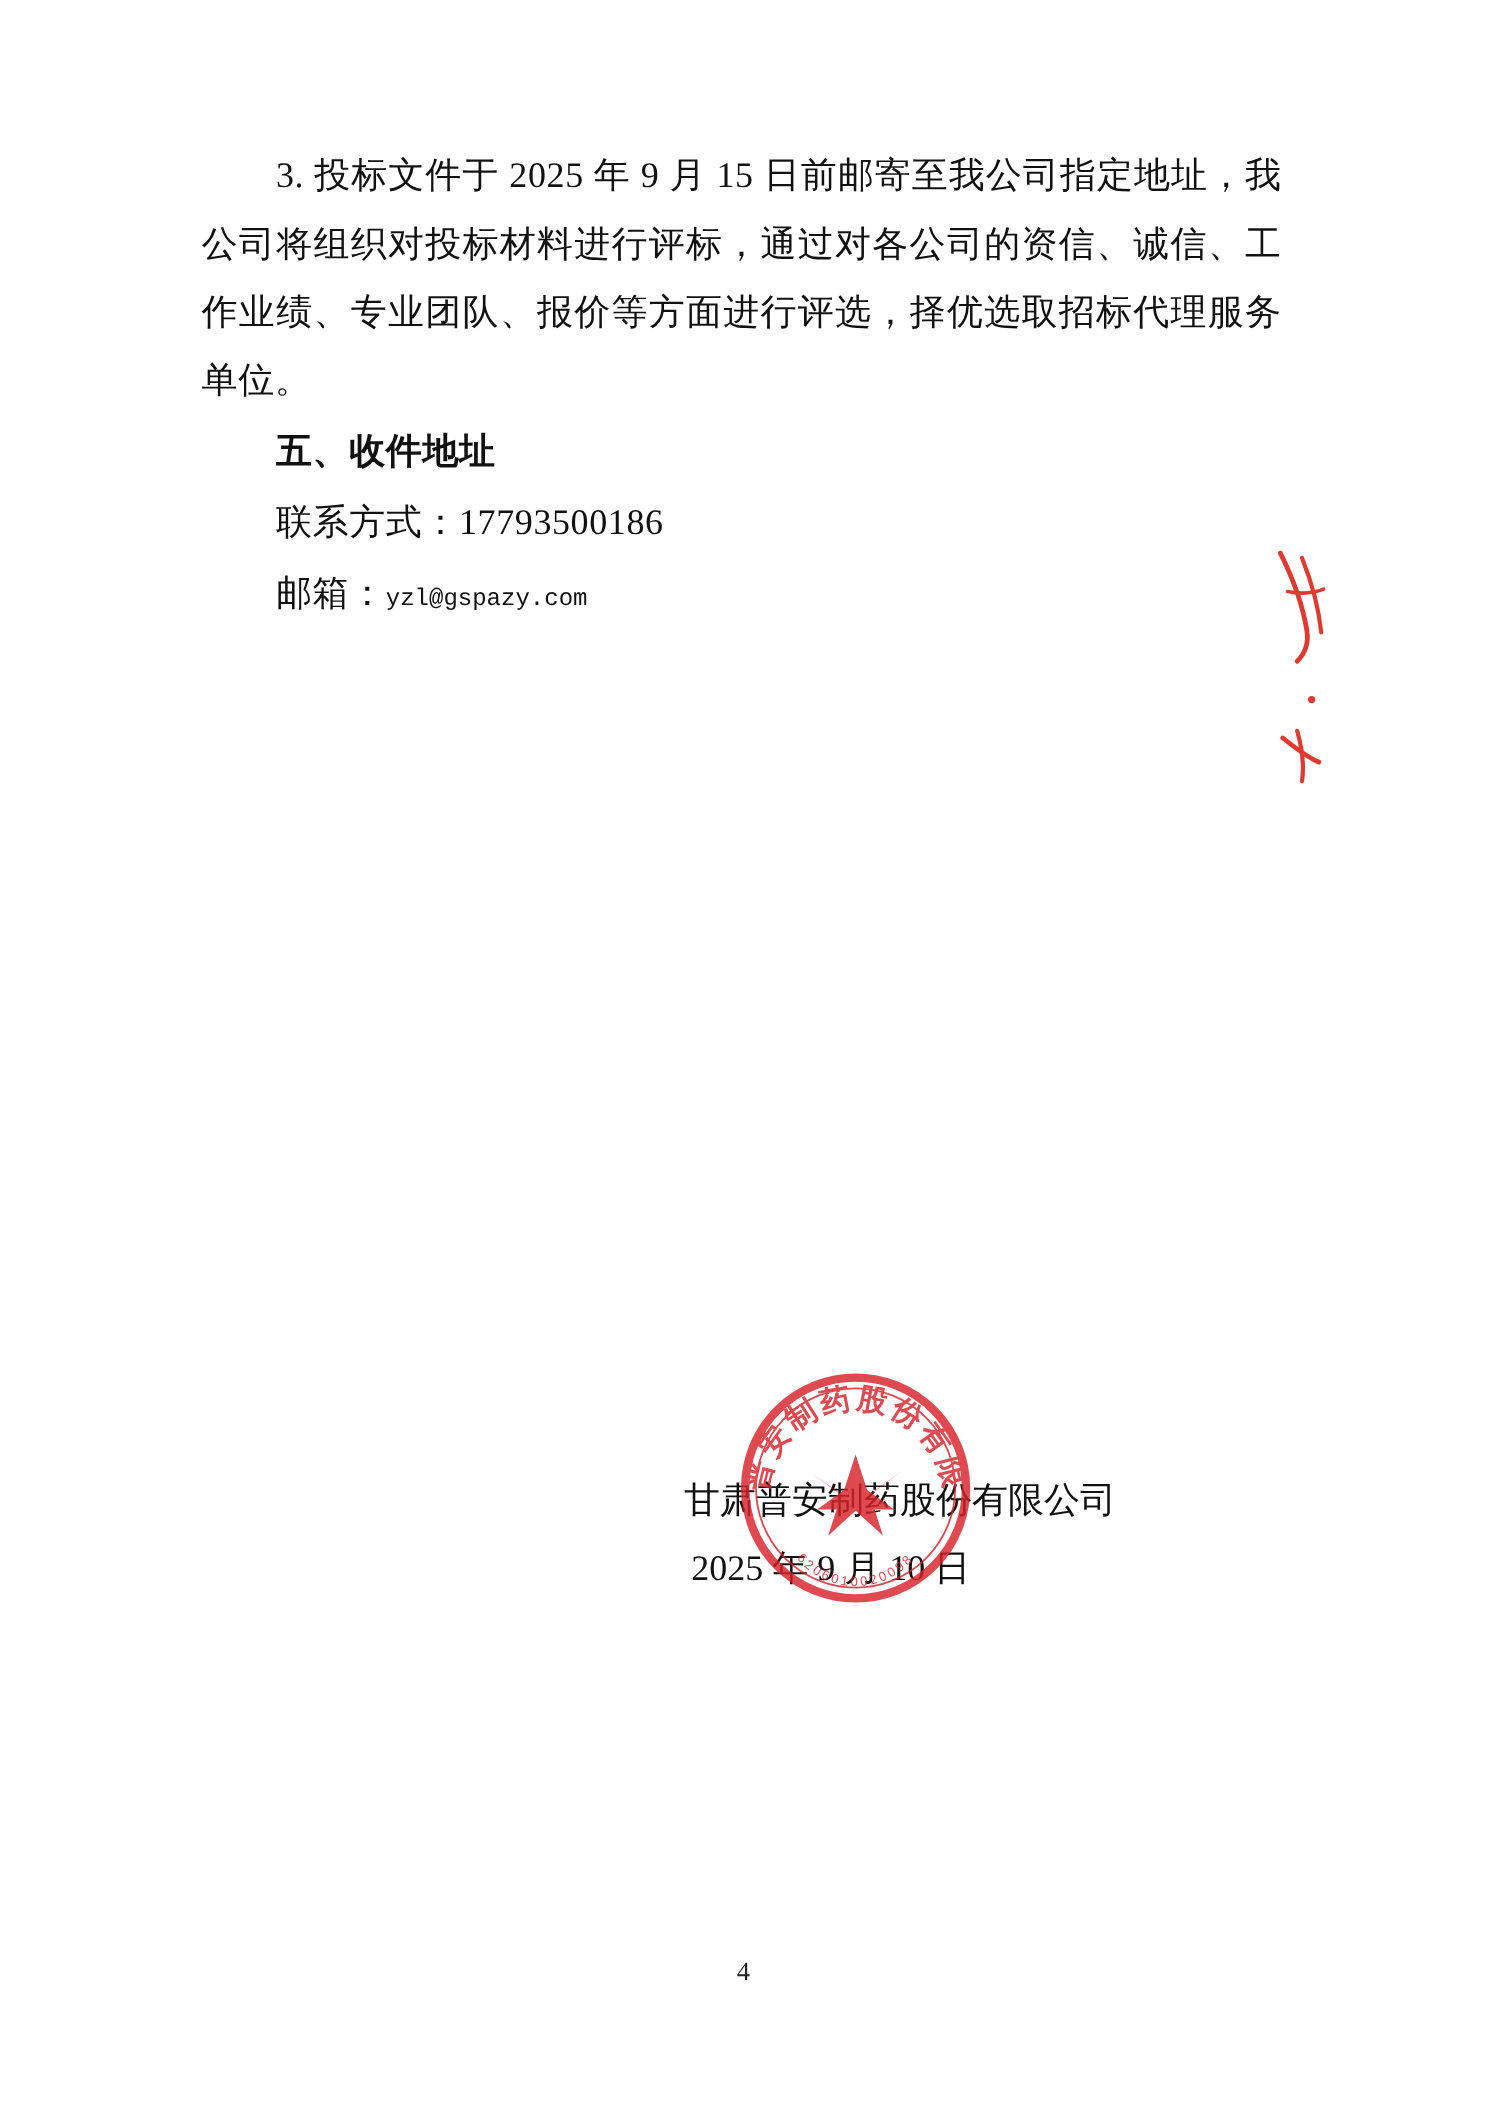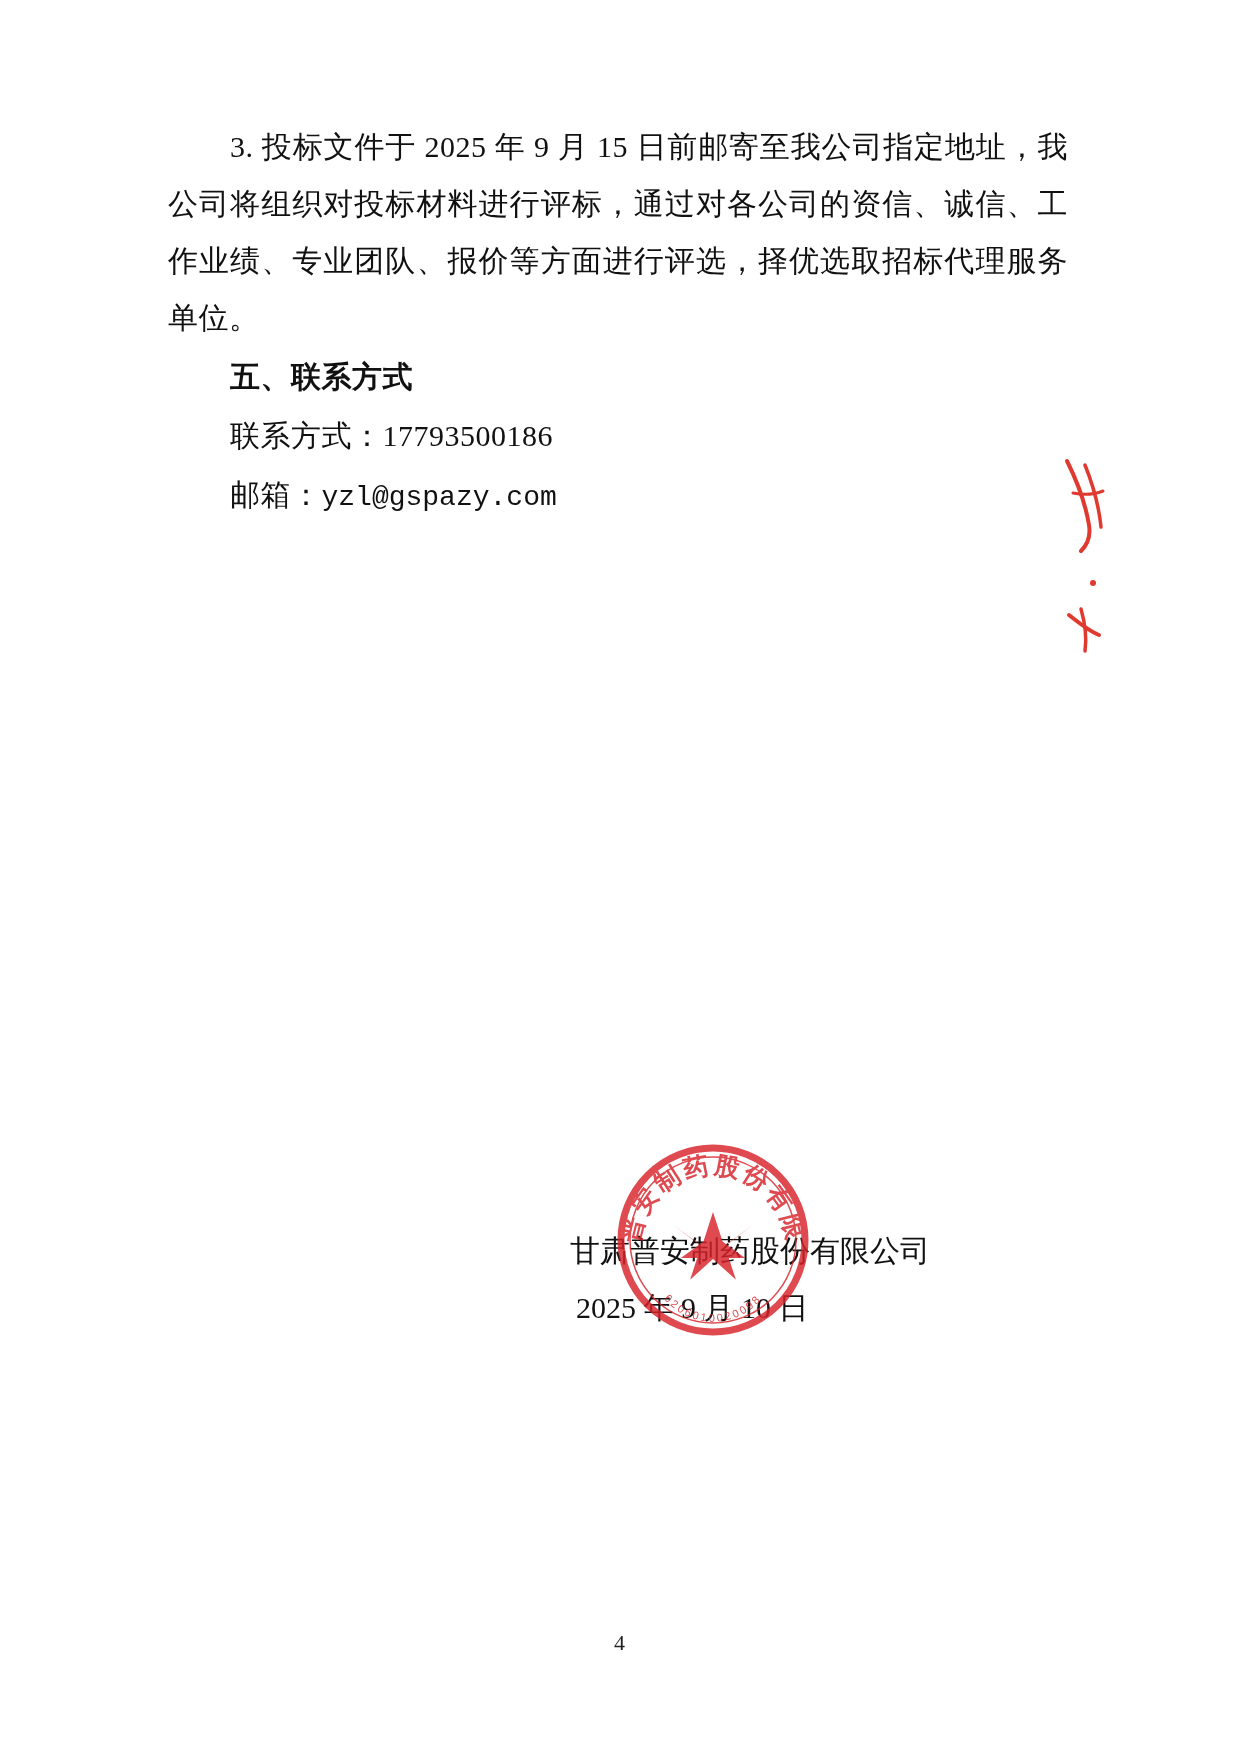--- a/index.html
+++ b/index.html
@@ -40,21 +40,21 @@
   }
   .bold {
     font-weight: bold;
   }
   .heading {
     font-weight: bold;
     text-indent: 62px;
   }
   .mono {
     font-family: "Liberation Mono", monospace;
-    font-size: 28px;
+    font-size: 20px;
     letter-spacing: 0px;
   }
 
   
   .sign-block {
     position: absolute;
     left: 570px;
     top: 1222px;
     width: 430px;
     font-size: 30px;
@@ -100,21 +100,21 @@
 </head>
 <body>
 
 <div class="page">
 
   <div class="content">
 
     <p class="indent">3. 投标文件于 2025 年 9 月 15 日前邮寄至我公司指定地址，我公司将组织对投标材料进行评标，通过对各公司的资信、诚信、工作业绩、专业团队、报价等方面进行评选，择优选取招标代理服务单位。</p>
 
 
-    <p class="heading">五、联系方式</p>
+    <p class="heading">五、收件地址</p>
     <p class="indent">联系方式：17793500186</p>
 
     <p class="indent"><span>邮箱：</span><span class="mono">yzl@gspazy.com</span></p>
 
   </div>
 
   <div class="margin-mark">
     <svg width="60" height="220" viewBox="0 0 60 220" fill="none" xmlns="http://www.w3.org/2000/svg">
       <path d="M8 6 C18 26, 26 46, 30 70 C32 82, 28 90, 22 96" stroke="#e03a30" stroke-width="4" stroke-linecap="round" fill="none"></path>
       <path d="M26 10 C34 30, 40 52, 42 72" stroke="#e03a30" stroke-width="3.5" stroke-linecap="round" fill="none"></path>

